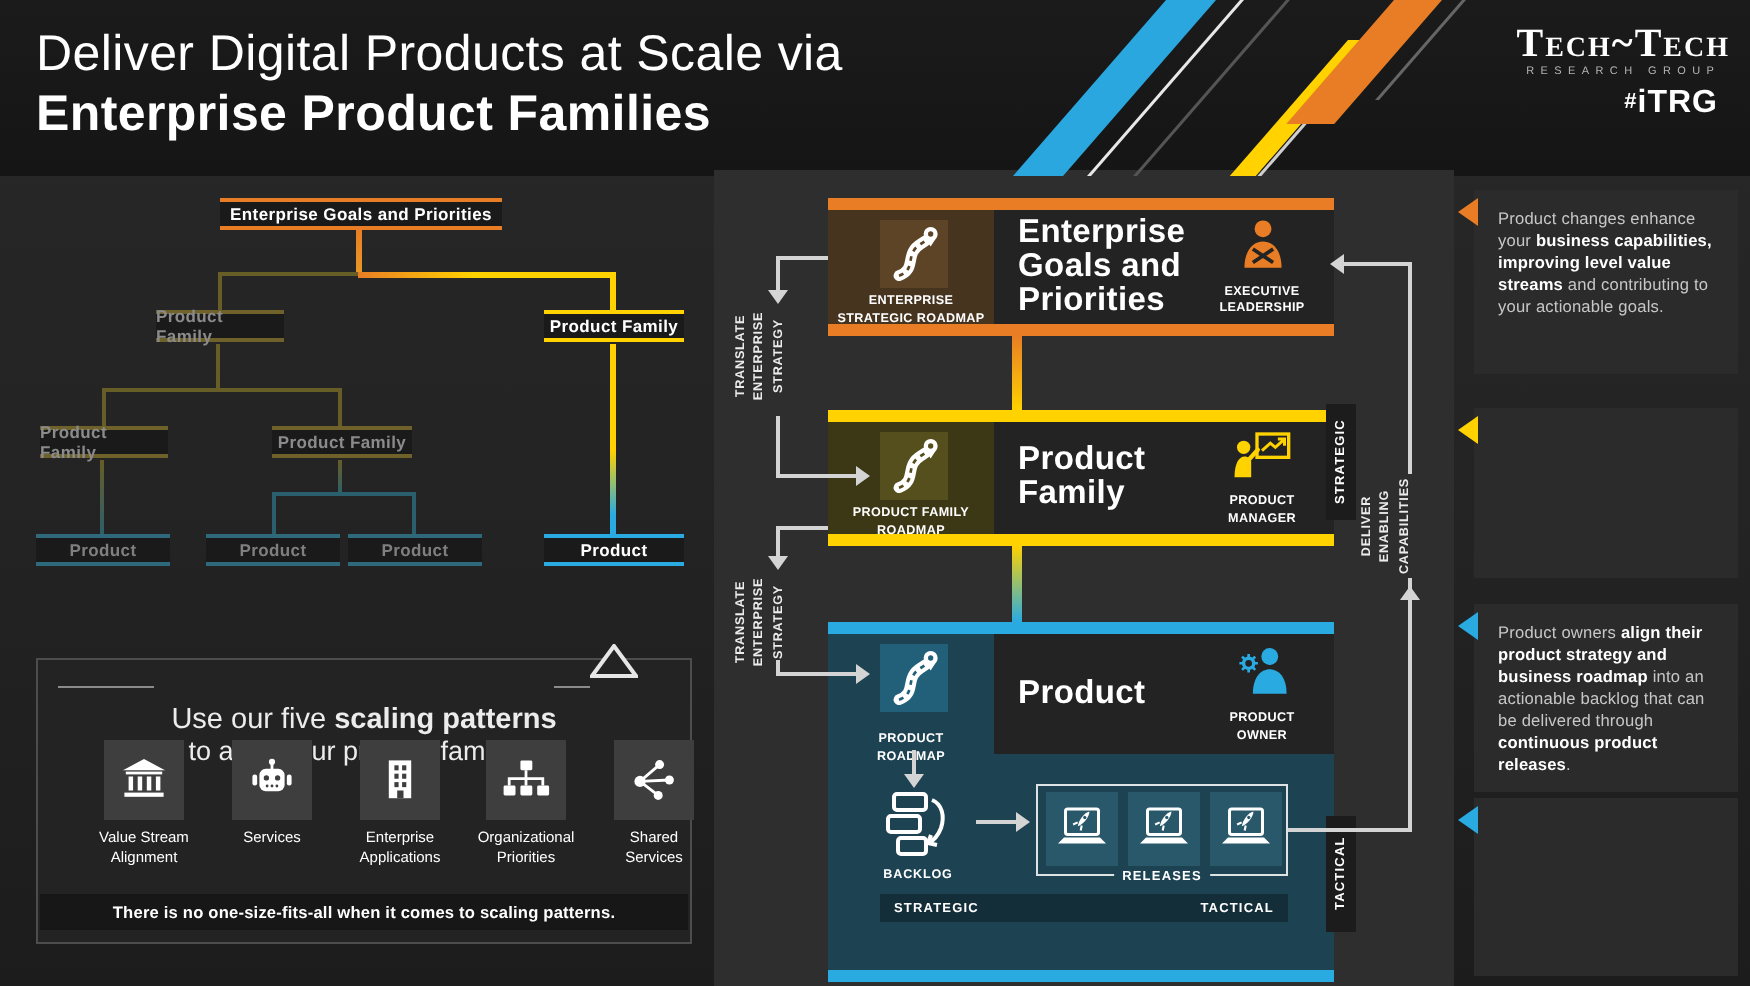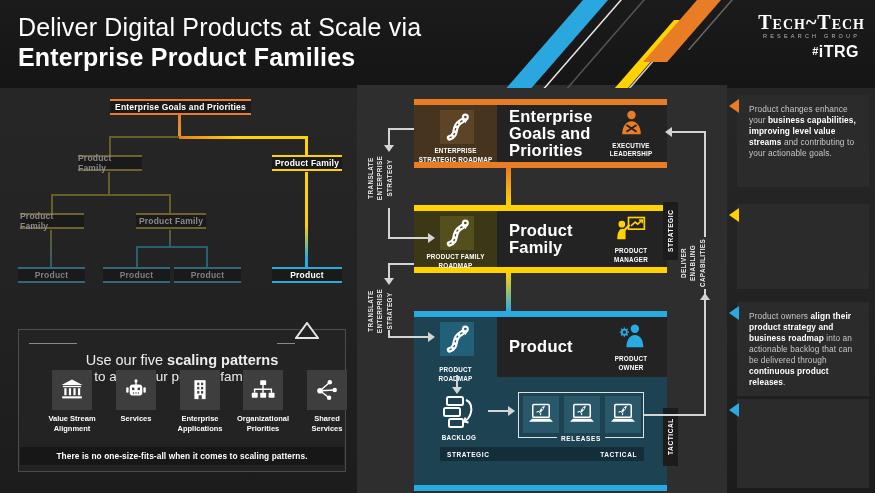--- a/index.html
+++ b/index.html
@@ -42,21 +42,21 @@
   
   .scalebox { position:absolute; left:18px; top:329px; width:328px; height:143px;
               border:1px solid #4d4d4d; background:#232323; }
   .sc-title { position:absolute; left:0; top:6px; width:100%; text-align:center; color:#ececec;
               font-size:14.5px; line-height:16px;margin-top:16px; }
   .sc-line { position:absolute; height:1px; background:#8a8a8a; top:13px; }
   .sc-tri-outer { position:absolute; left:276px; top:-8px; }
   .tile { position:absolute; width:40px; height:40px; top:40px; background:#3e3e3e;
           display:flex; align-items:center; justify-content:center; }
   .si-label { position:absolute; top:84px; width:66px; text-align:center; color:#fff;
-              font-size:7.5px; font-weight:700; line-height:1.3; }
+              font-size:7.5px; font-weight:400; line-height:1.3; }
   .sc-footer { position:absolute; left:1px; right:1px; bottom:6px; height:18px; background:#171717;
                display:flex; align-items:center; justify-content:center; color:#fff;
                font-size:8.3px; font-weight:700; letter-spacing:.1px; }
 
   
   .panel { position:absolute; left:357px; top:85px; width:370px; height:408px; background:#2e2e2e; }
   .lvl { position:absolute; left:414px; width:253px; }
   .bar { position:absolute; left:0; right:0; height:6px; }
   .lvl-body { position:absolute; left:0; right:0; top:6px; bottom:6px; background:#232323; }
   .lpanel { position:absolute; left:0; top:0; bottom:0; width:83px; }

